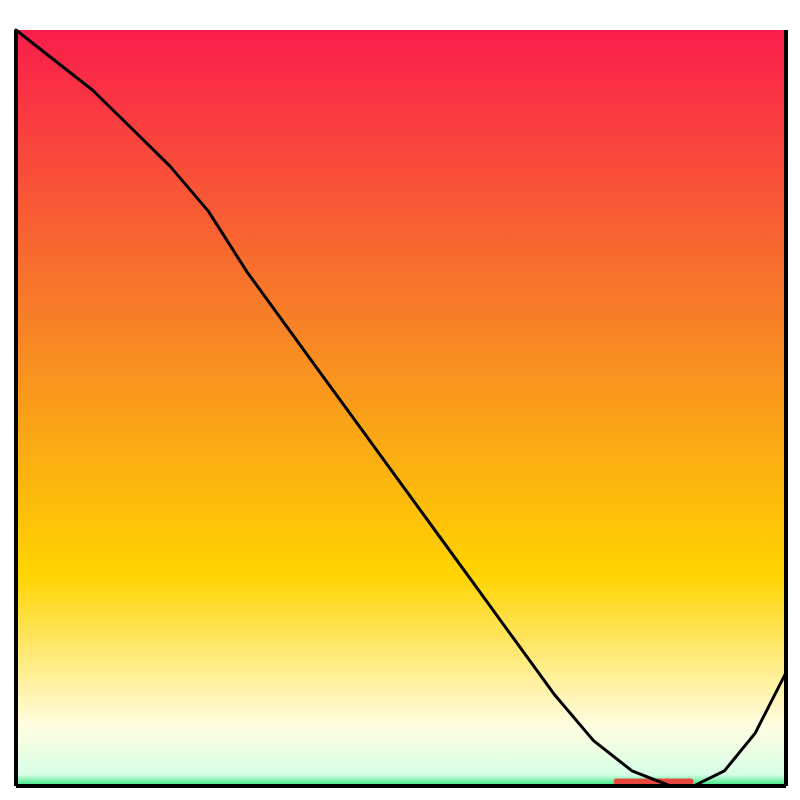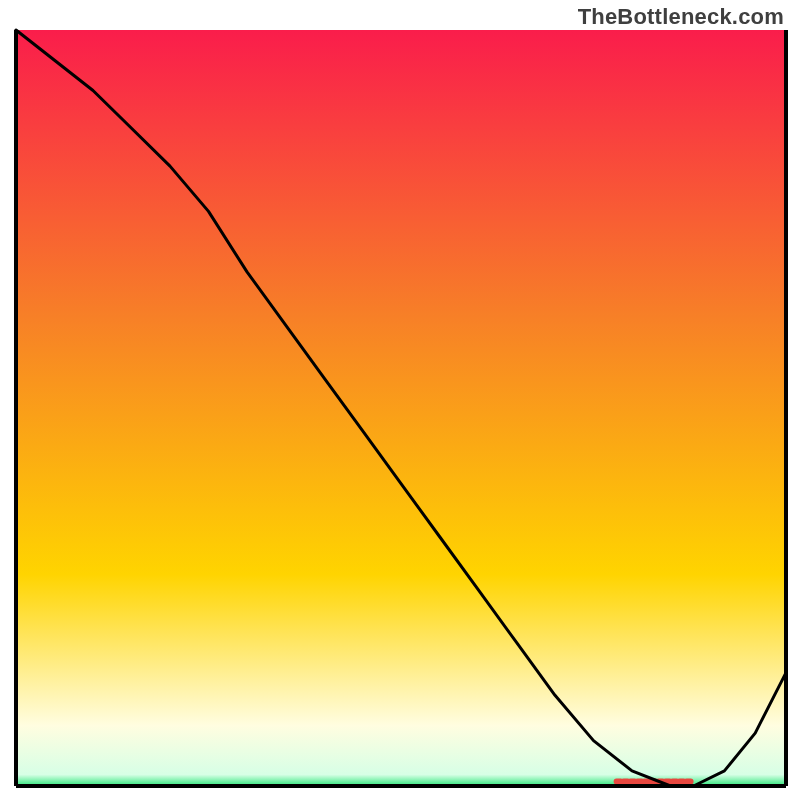--- a/index.html
+++ b/index.html
@@ -28,21 +28,20 @@
   svg.plot {
     position: absolute;
     top: 0;
     left: 0;
   }
 </style>
 </head>
 <body>
 
 <div class="frame">
-  <div class="watermark">TheBottleneck.com</div>
 
   <svg class="plot" width="800" height="800" viewBox="0 0 800 800">
       <defs>
         <linearGradient id="bg-grad" x1="0" y1="0" x2="0" y2="1">
           <stop offset="0%" stop-color="#fa1d4b"></stop>
           <stop offset="38%" stop-color="#f78027"></stop>
           <stop offset="72%" stop-color="#ffd400"></stop>
           <stop offset="92%" stop-color="#fffde0"></stop>
           <stop offset="98.5%" stop-color="#d7ffe6"></stop>
           <stop offset="100%" stop-color="#2fe67a"></stop>

